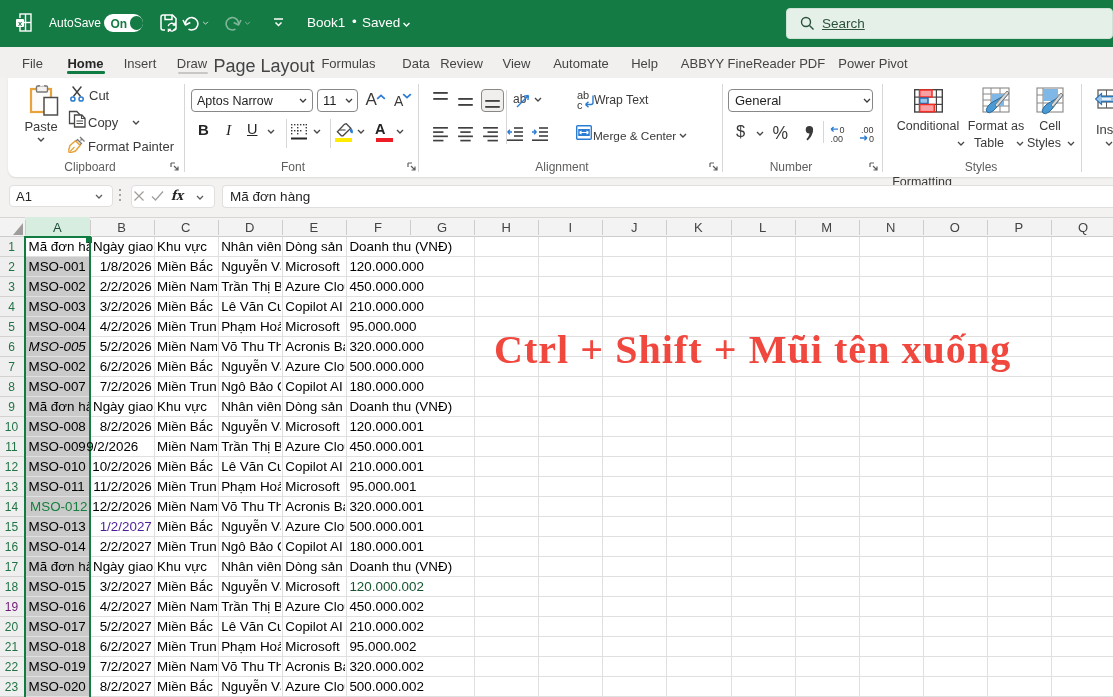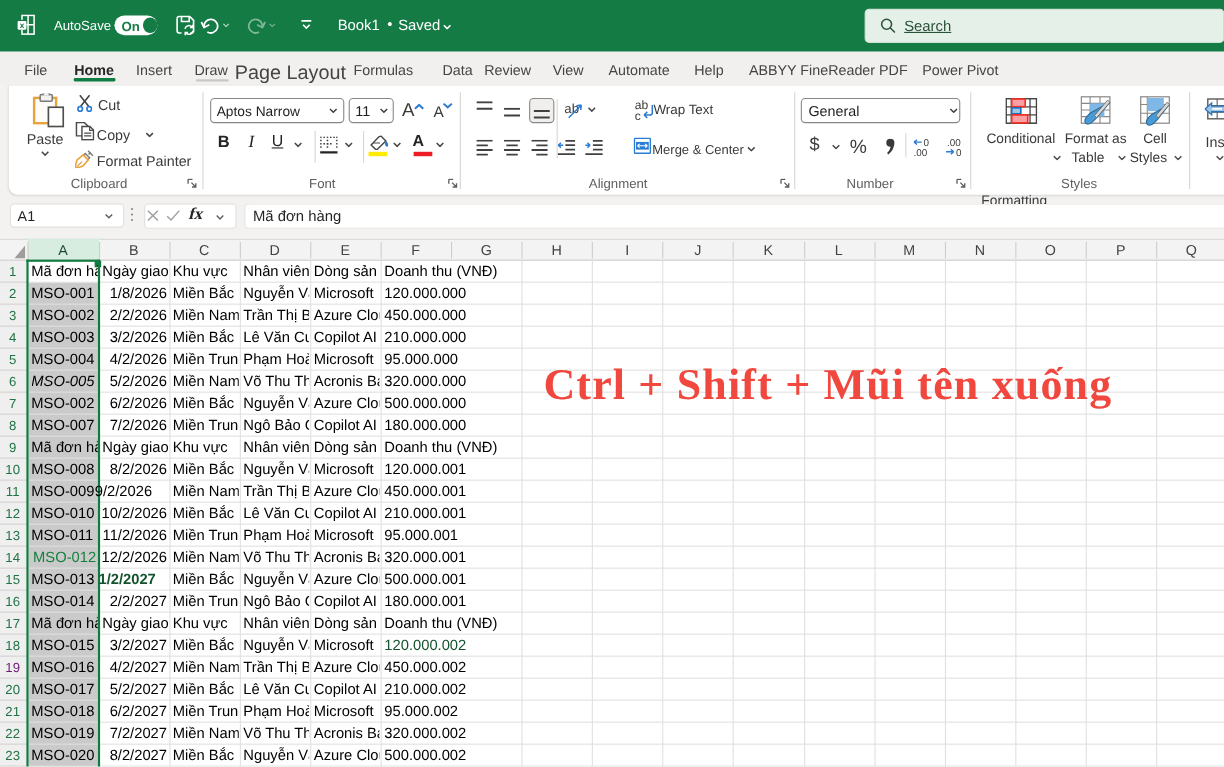--- a/index.html
+++ b/index.html
@@ -573,21 +573,21 @@
 <div style="position:absolute;left:221.2px;top:476.5px;width:60.10000000000002px;height:20.0px;font-size:13.4px;color:#000;line-height:20.0px;white-space:nowrap;overflow:hidden;">Phạm Hoàng</div>
 <div style="position:absolute;left:285.3px;top:476.5px;width:60.099999999999966px;height:20.0px;font-size:13.4px;color:#000;line-height:20.0px;white-space:nowrap;overflow:hidden;">Microsoft</div>
 <div style="position:absolute;left:349.4px;top:476.5px;height:20.0px;font-size:13.4px;color:#000;line-height:20.0px;white-space:nowrap;">95.000.001</div>
 <div style="position:absolute;left:28.5px;top:496.5px;width:60.5px;height:20.0px;font-size:13.4px;color:#15803d;line-height:20.0px;white-space:nowrap;overflow:hidden;text-align:center;">MSO-012</div>
 <div style="position:absolute;left:89.5px;top:496.5px;width:62.3px;height:20.0px;font-size:13.4px;color:#000;line-height:20.0px;white-space:nowrap;overflow:hidden;text-align:right;">12/2/2026</div>
 <div style="position:absolute;left:157.1px;top:496.5px;width:60.099999999999994px;height:20.0px;font-size:13.4px;color:#000;line-height:20.0px;white-space:nowrap;overflow:hidden;">Miền Nam</div>
 <div style="position:absolute;left:221.2px;top:496.5px;width:60.10000000000002px;height:20.0px;font-size:13.4px;color:#000;line-height:20.0px;white-space:nowrap;overflow:hidden;">Võ Thu Thảo</div>
 <div style="position:absolute;left:285.3px;top:496.5px;width:60.099999999999966px;height:20.0px;font-size:13.4px;color:#000;line-height:20.0px;white-space:nowrap;overflow:hidden;">Acronis Backup</div>
 <div style="position:absolute;left:349.4px;top:496.5px;height:20.0px;font-size:13.4px;color:#000;line-height:20.0px;white-space:nowrap;">320.000.001</div>
 <div style="position:absolute;left:28.5px;top:516.5px;width:60.5px;height:20.0px;font-size:13.4px;color:#000;line-height:20.0px;white-space:nowrap;overflow:hidden;">MSO-013</div>
-<div style="position:absolute;left:89.5px;top:516.5px;width:62.3px;height:20.0px;font-size:13.4px;color:#14532d;line-height:20.0px;white-space:nowrap;overflow:hidden;text-align:left;font-weight:bold;">1/2/2027</div>
+<div style="position:absolute;left:89.5px;top:516.5px;width:62.3px;height:20.0px;font-size:13.4px;color:#4c1d95;line-height:20.0px;white-space:nowrap;overflow:hidden;text-align:right;">1/2/2027</div>
 <div style="position:absolute;left:157.1px;top:516.5px;width:60.099999999999994px;height:20.0px;font-size:13.4px;color:#000;line-height:20.0px;white-space:nowrap;overflow:hidden;">Miền Bắc</div>
 <div style="position:absolute;left:221.2px;top:516.5px;width:60.10000000000002px;height:20.0px;font-size:13.4px;color:#000;line-height:20.0px;white-space:nowrap;overflow:hidden;">Nguyễn Văn An</div>
 <div style="position:absolute;left:285.3px;top:516.5px;width:60.099999999999966px;height:20.0px;font-size:13.4px;color:#000;line-height:20.0px;white-space:nowrap;overflow:hidden;">Azure Cloud</div>
 <div style="position:absolute;left:349.4px;top:516.5px;height:20.0px;font-size:13.4px;color:#000;line-height:20.0px;white-space:nowrap;">500.000.001</div>
 <div style="position:absolute;left:28.5px;top:536.5px;width:60.5px;height:20.0px;font-size:13.4px;color:#000;line-height:20.0px;white-space:nowrap;overflow:hidden;">MSO-014</div>
 <div style="position:absolute;left:89.5px;top:536.5px;width:62.3px;height:20.0px;font-size:13.4px;color:#000;line-height:20.0px;white-space:nowrap;overflow:hidden;text-align:right;">2/2/2027</div>
 <div style="position:absolute;left:157.1px;top:536.5px;width:60.099999999999994px;height:20.0px;font-size:13.4px;color:#000;line-height:20.0px;white-space:nowrap;overflow:hidden;">Miền Trung</div>
 <div style="position:absolute;left:221.2px;top:536.5px;width:60.10000000000002px;height:20.0px;font-size:13.4px;color:#000;line-height:20.0px;white-space:nowrap;overflow:hidden;">Ngô Bảo Châu</div>
 <div style="position:absolute;left:285.3px;top:536.5px;width:60.099999999999966px;height:20.0px;font-size:13.4px;color:#000;line-height:20.0px;white-space:nowrap;overflow:hidden;">Copilot AI</div>
 <div style="position:absolute;left:349.4px;top:536.5px;height:20.0px;font-size:13.4px;color:#000;line-height:20.0px;white-space:nowrap;">180.000.001</div>

